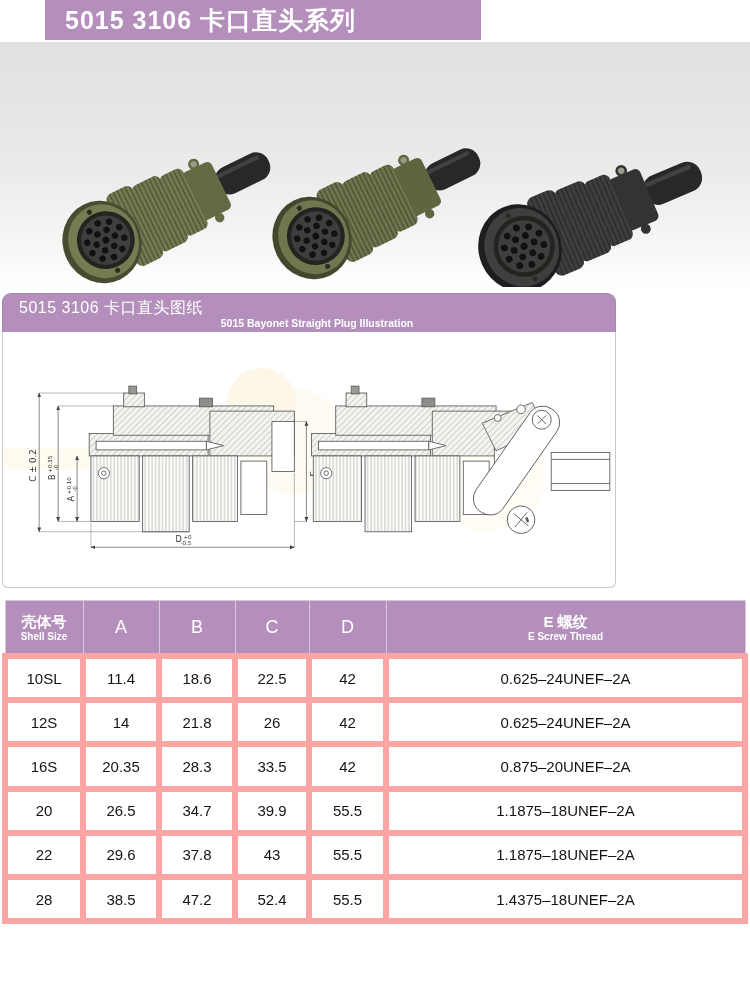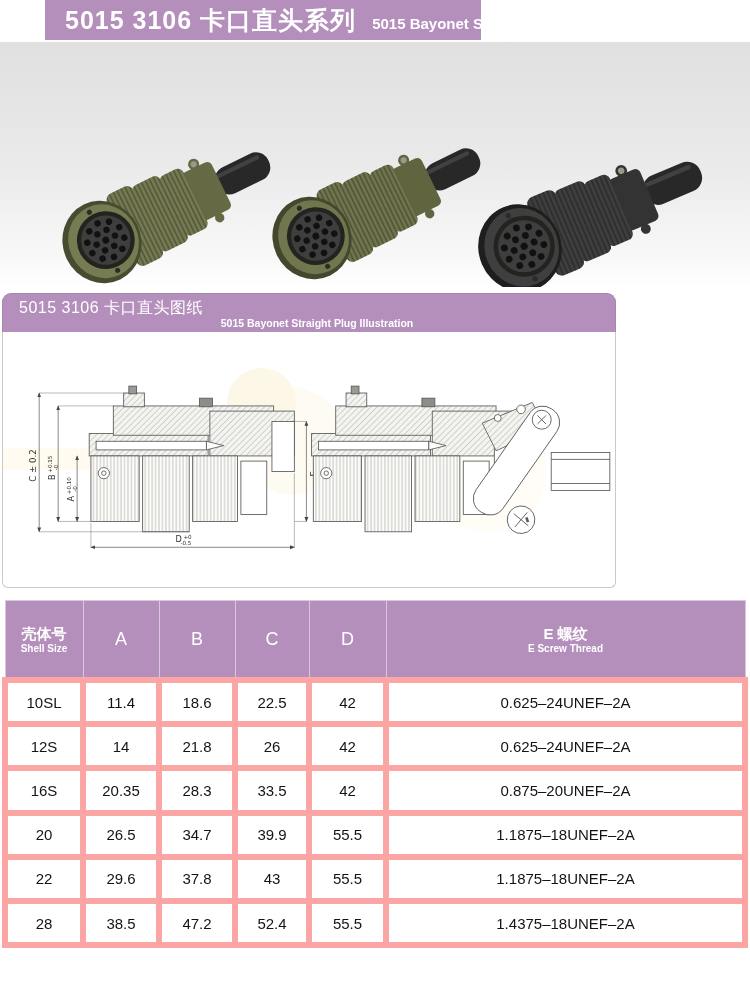--- a/index.html
+++ b/index.html
@@ -27,35 +27,34 @@
   .ih-en{font-size:10.5px;font-weight:bold;line-height:1.15;text-align:center;}
   .illus-body{flex:1;background:#fff;border:1px solid #c9c9c9;border-top:none;
               border-radius:0 0 6px 6px;position:relative;overflow:hidden;}
   svg.draw{position:absolute;left:0;top:0;width:100%;height:100%;
            font-family:"DejaVu Sans",sans-serif;}
 
   
   table.spec{position:absolute;top:600px;left:2px;width:746px;border-collapse:collapse;
              table-layout:fixed;border:1px solid #b5b5b5;}
   table.spec th{background:var(--accent,#b48fbc);color:#fff;border:1px solid #d8c7dd;
-                height:52px;vertical-align:middle;font-weight:normal;padding:12px;text-align:center;}
+                height:52px;vertical-align:middle;font-weight:normal;padding:0;text-align:center;}
   .hz{display:block;font-size:15px;font-weight:bold;line-height:1.3;}
   .he{display:block;font-size:10px;font-weight:bold;line-height:1.1;}
   .thletter{font-size:18px;}
   table.spec td{border:6px solid #fca5a5;height:38.2px;text-align:center;
                 font-size:15px;color:#141414;background:#fff;padding:0;}
 </style>
 </head>
 <body>
 
 <div class="page">
 
   <header class="topbar">
     <span class="t-zh">5015 3106 卡口直头系列</span>
-    <span class="t-en">5015 Bayonet Straight Plug</span>
   </header>
 
   <section class="gallery">
     <svg viewBox="0 0 750 245">
       <defs>
         <pattern id="knp" width="5" height="8" patternUnits="userSpaceOnUse">
           <line x1="2.5" y1="0" x2="2.5" y2="8" stroke="rgba(0,0,0,0.33)" stroke-width="1.7"></line>
         </pattern>
         <g id="conn">
           <rect x="150" y="-17" width="68" height="34" rx="16" fill="#282828"></rect>

